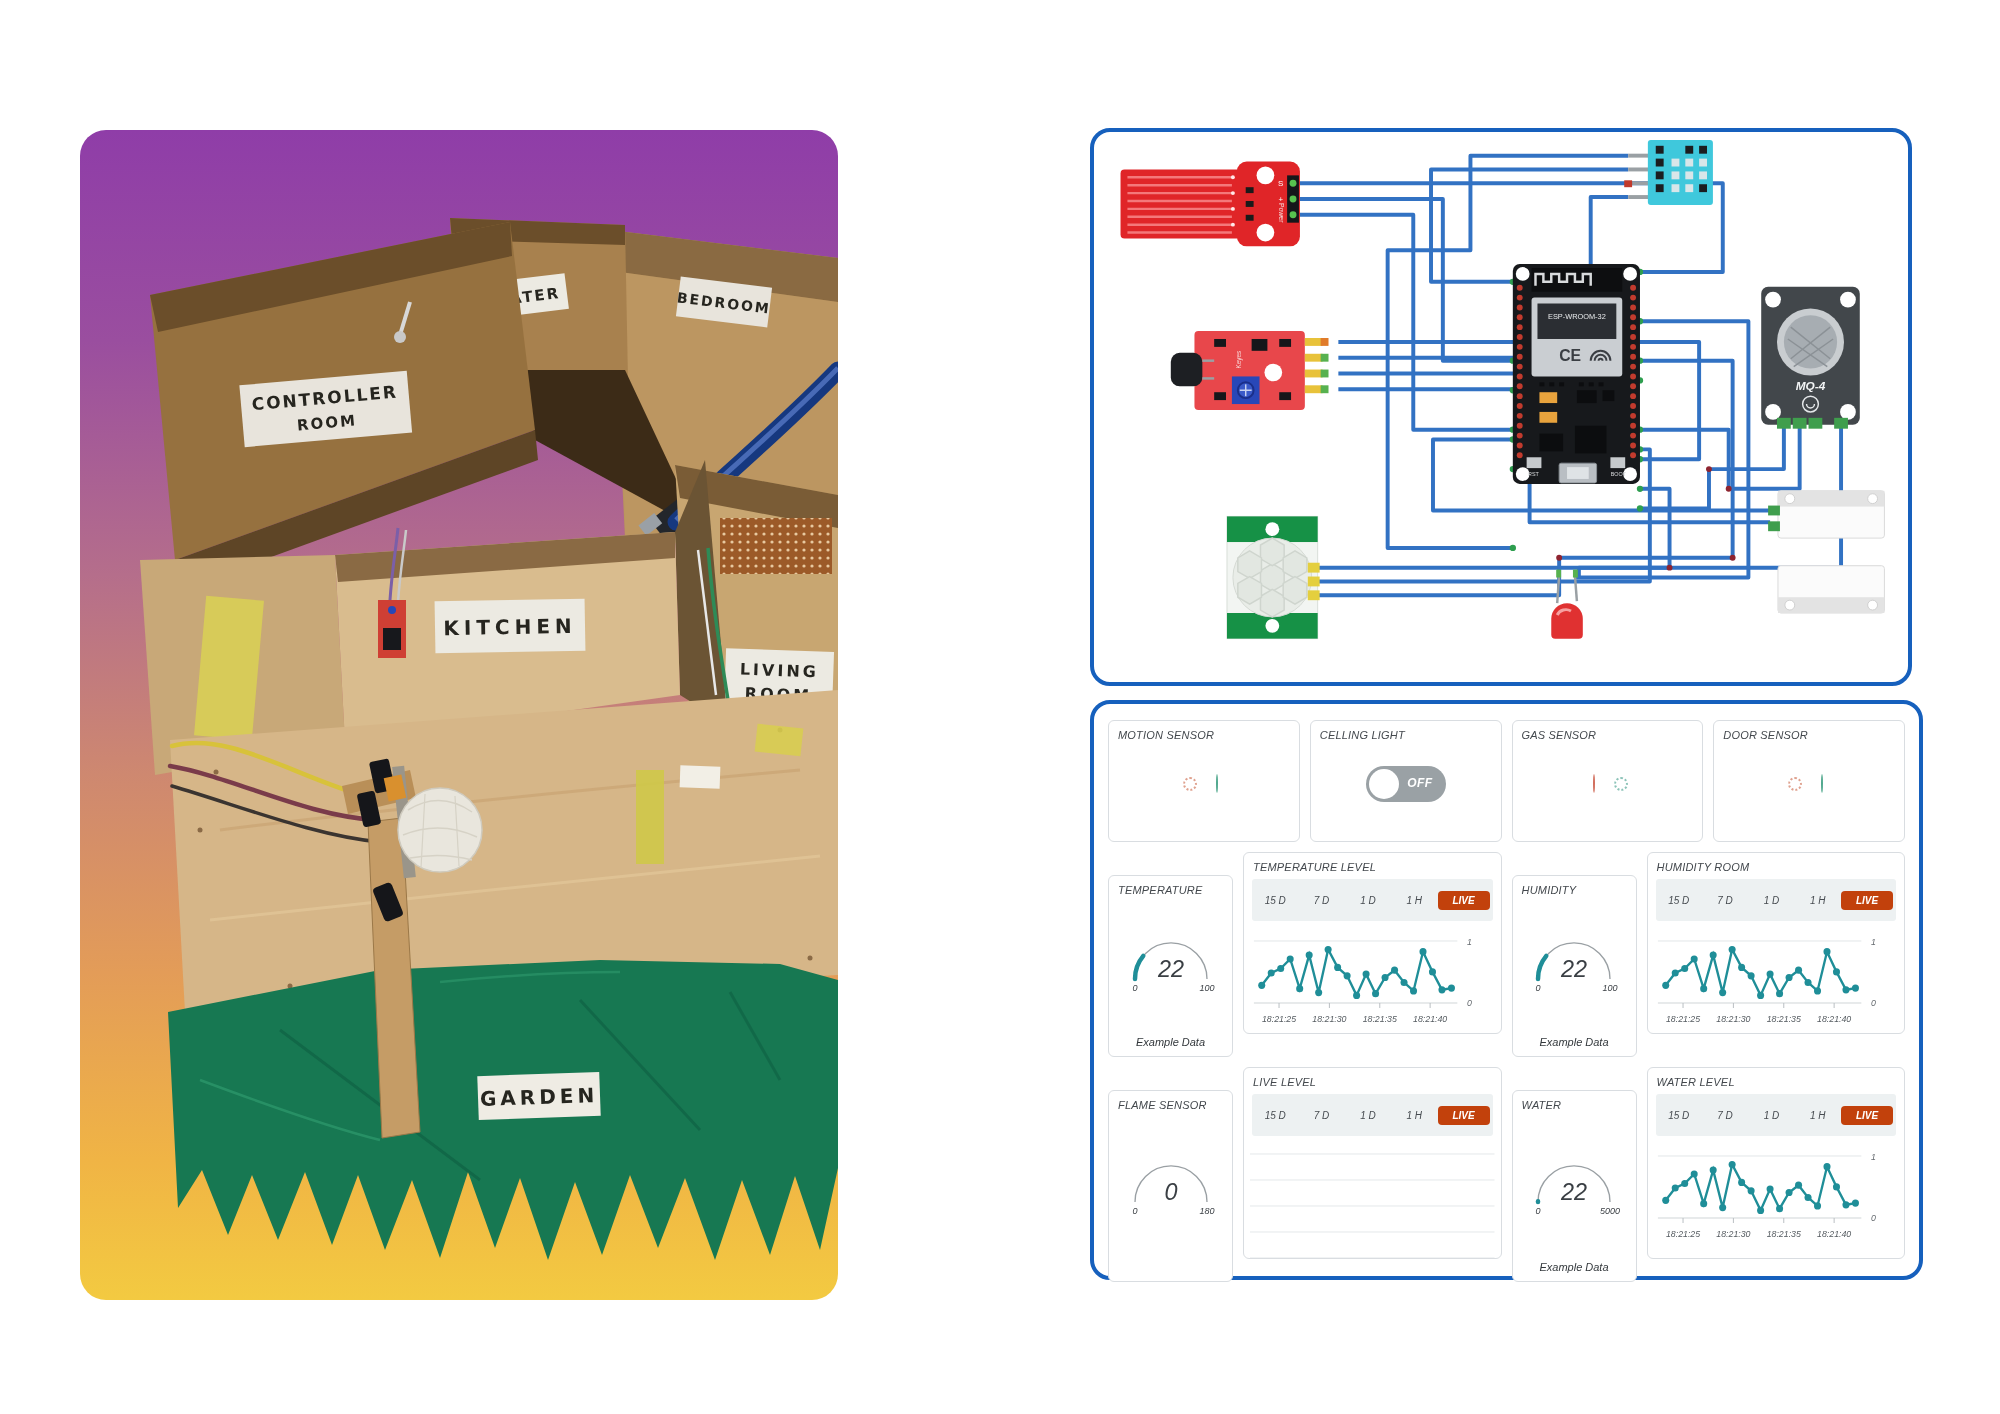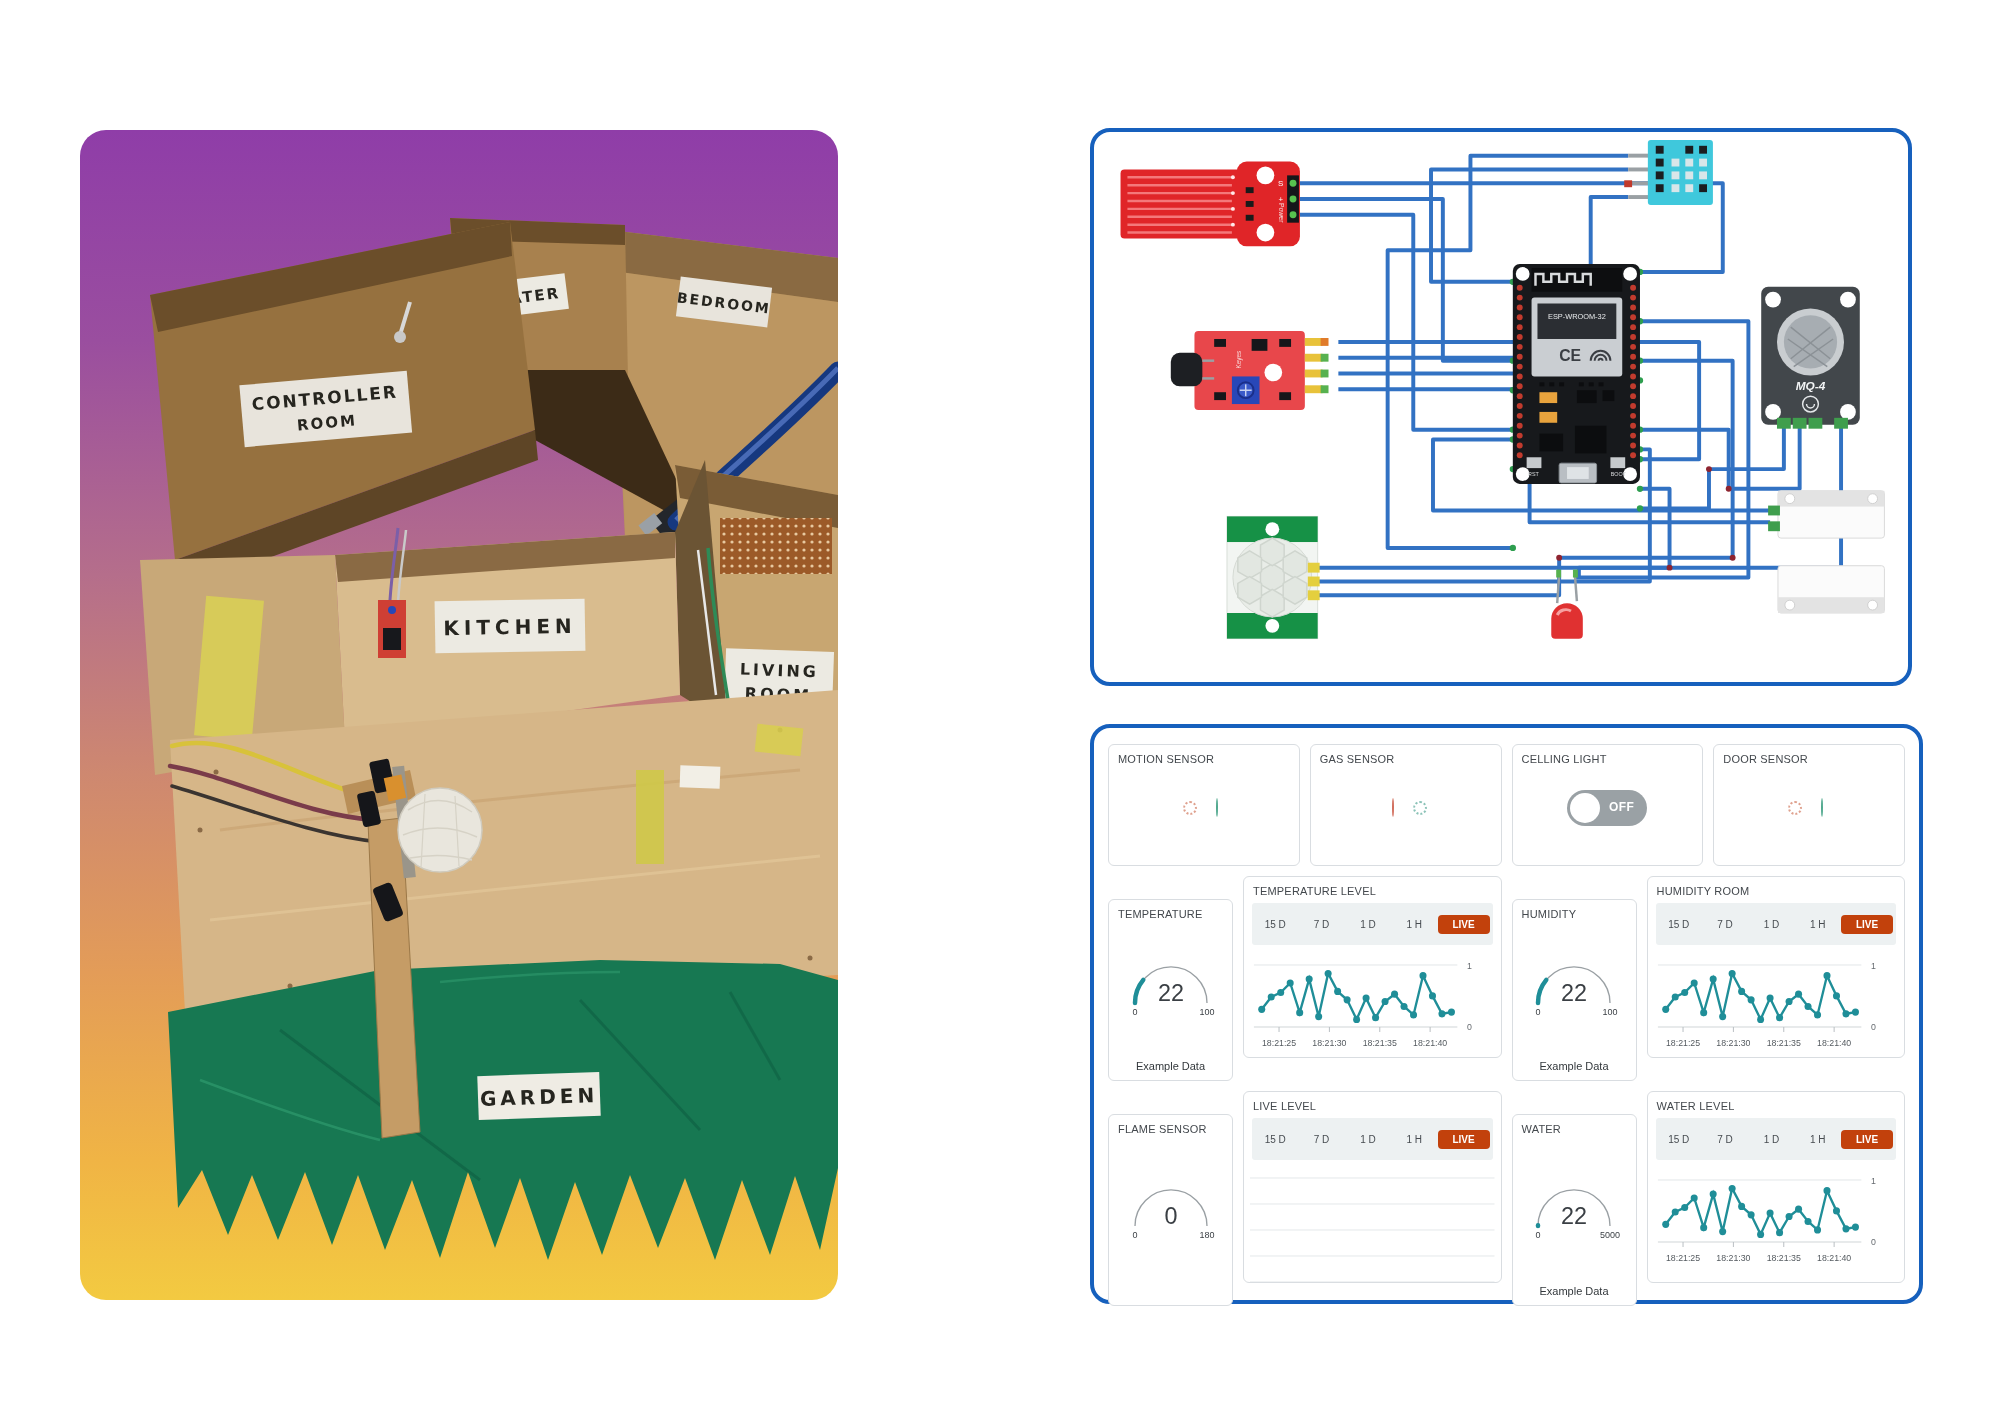--- a/index.html
+++ b/index.html
@@ -5,21 +5,21 @@
   html,body{margin:0;padding:0;background:#ffffff;}
   .stage{position:relative;width:2000px;height:1414px;background:#ffffff;overflow:hidden;
          font-family:"Liberation Sans",sans-serif;}
   
   .photo-card{position:absolute;left:80px;top:130px;width:758px;height:1170px;
               border-radius:26px;overflow:hidden;}
   .photo-card svg{display:block;}
   
   .panel{position:absolute;background:#ffffff;border:4px solid #1660BD;border-radius:20px;box-sizing:border-box;}
   .circuit-panel{left:1090px;top:128px;width:822px;height:558px;}
-  .dash-panel{left:1090px;top:724px;width:833px;height:580px;padding:16px 14px;}
+  .dash-panel{left:1090px;top:700px;width:833px;height:580px;padding:16px 14px;font-style:italic;}
   
   .dash-row{display:flex;gap:10px;margin-bottom:10px;}
   .card{background:#fff;border:1px solid #D9DDE1;border-radius:6px;box-sizing:border-box;
         position:relative;overflow:hidden;}
   .card .title{font-size:11px;color:#43484D;letter-spacing:.2px;padding:8px 9px 0 9px;font-weight:400;}
   .status-card{flex:1;height:122px;}
   .status-body{display:flex;align-items:center;justify-content:center;gap:12px;height:86px;}
   .ringwrap{border:2px dotted transparent;border-radius:50%;padding:5px;}
   .ring-red{border-color:#DFA18E;}
   .ring-teal{border-color:#8CC3B8;}
@@ -496,33 +496,33 @@
 
     <div class="dash-row">
       <div class="card status-card">
         <div class="title">MOTION SENSOR</div>
         <div class="status-body">
           <span class="ringwrap ring-red"><span class="ind ind-red"></span></span>
           <span class="ringwrap"><span class="ind ind-teal-idle"></span></span>
         </div>
       </div>
       <div class="card status-card">
-        <div class="title">GAS SENSOR</div>
-        <div class="status-body">
-          <span class="ringwrap"><span class="ind ind-pink-idle"></span></span>
-          <span class="ringwrap ring-teal"><span class="ind ind-green"></span></span>
-        </div>
-      </div>
-      <div class="card status-card">
         <div class="title">CELLING LIGHT</div>
         <div class="status-body">
           <div class="toggle">
             <span class="knob"></span>
             <span class="tlabel">OFF</span>
           </div>
+        </div>
+      </div>
+      <div class="card status-card">
+        <div class="title">GAS SENSOR</div>
+        <div class="status-body">
+          <span class="ringwrap"><span class="ind ind-pink-idle"></span></span>
+          <span class="ringwrap ring-teal"><span class="ind ind-green"></span></span>
         </div>
       </div>
       <div class="card status-card">
         <div class="title">DOOR SENSOR</div>
         <div class="status-body">
           <span class="ringwrap ring-red"><span class="ind ind-red"></span></span>
           <span class="ringwrap"><span class="ind ind-teal-idle"></span></span>
         </div>
       </div>
     </div>

